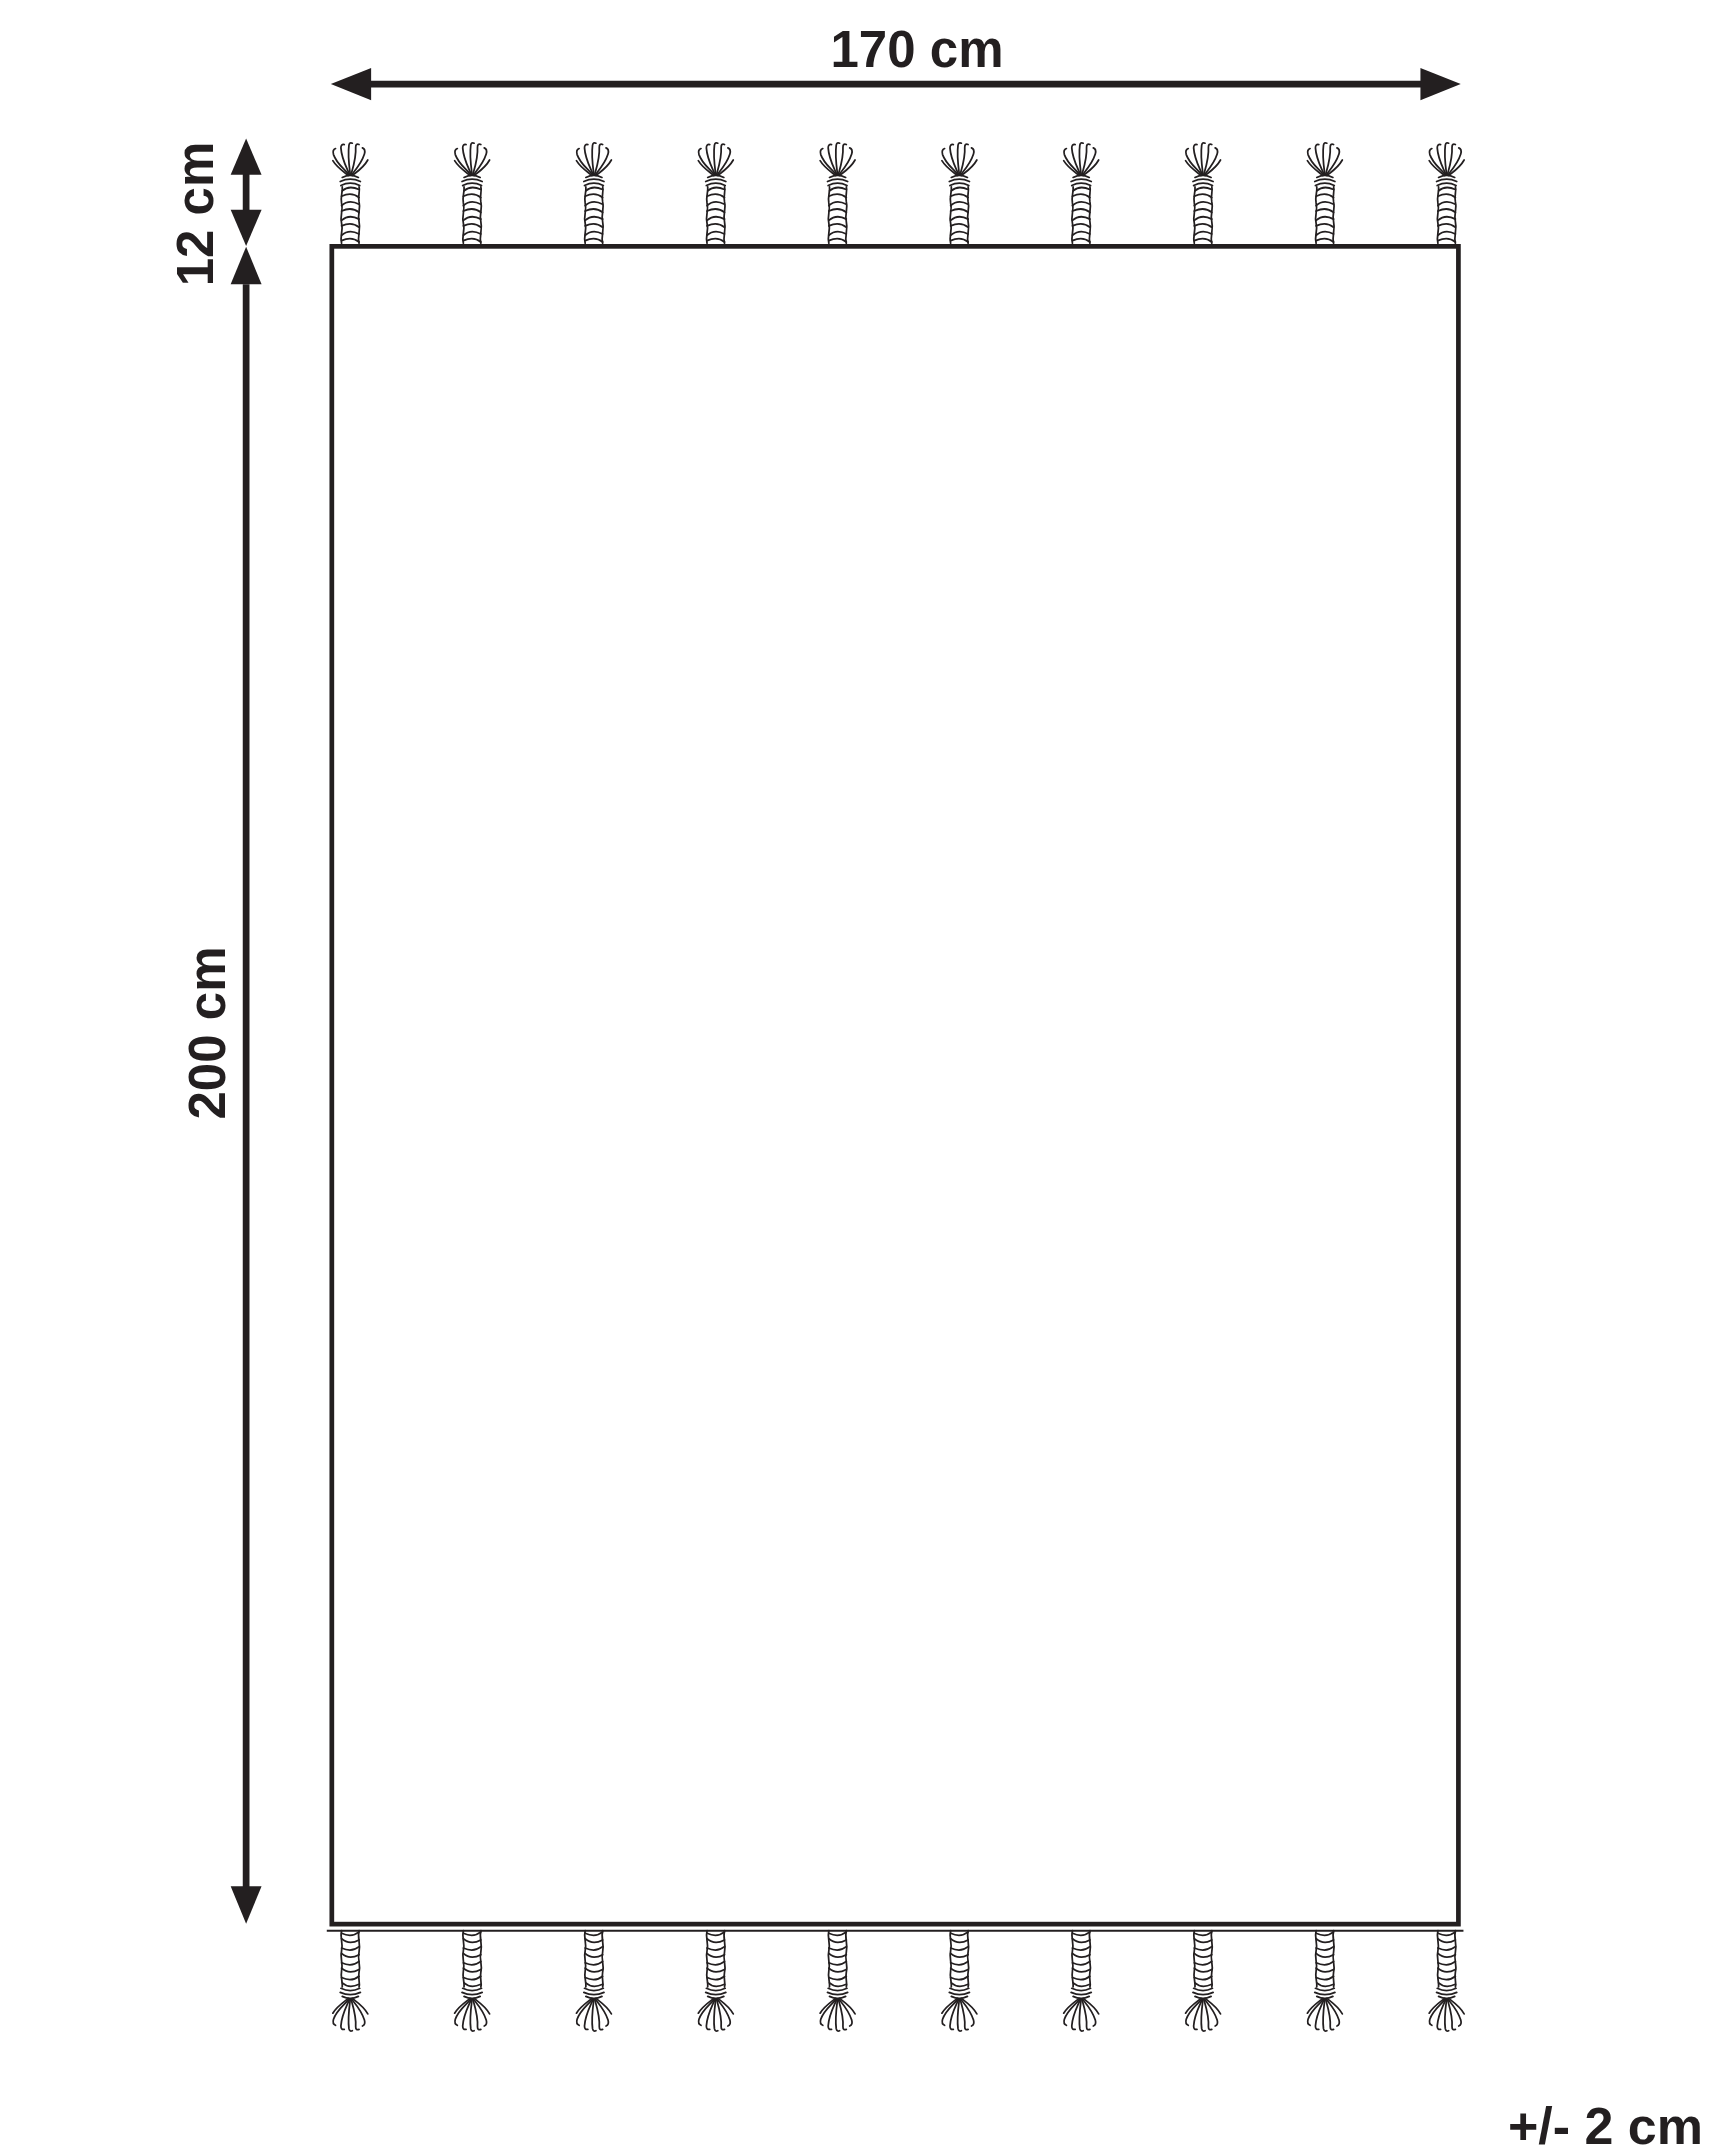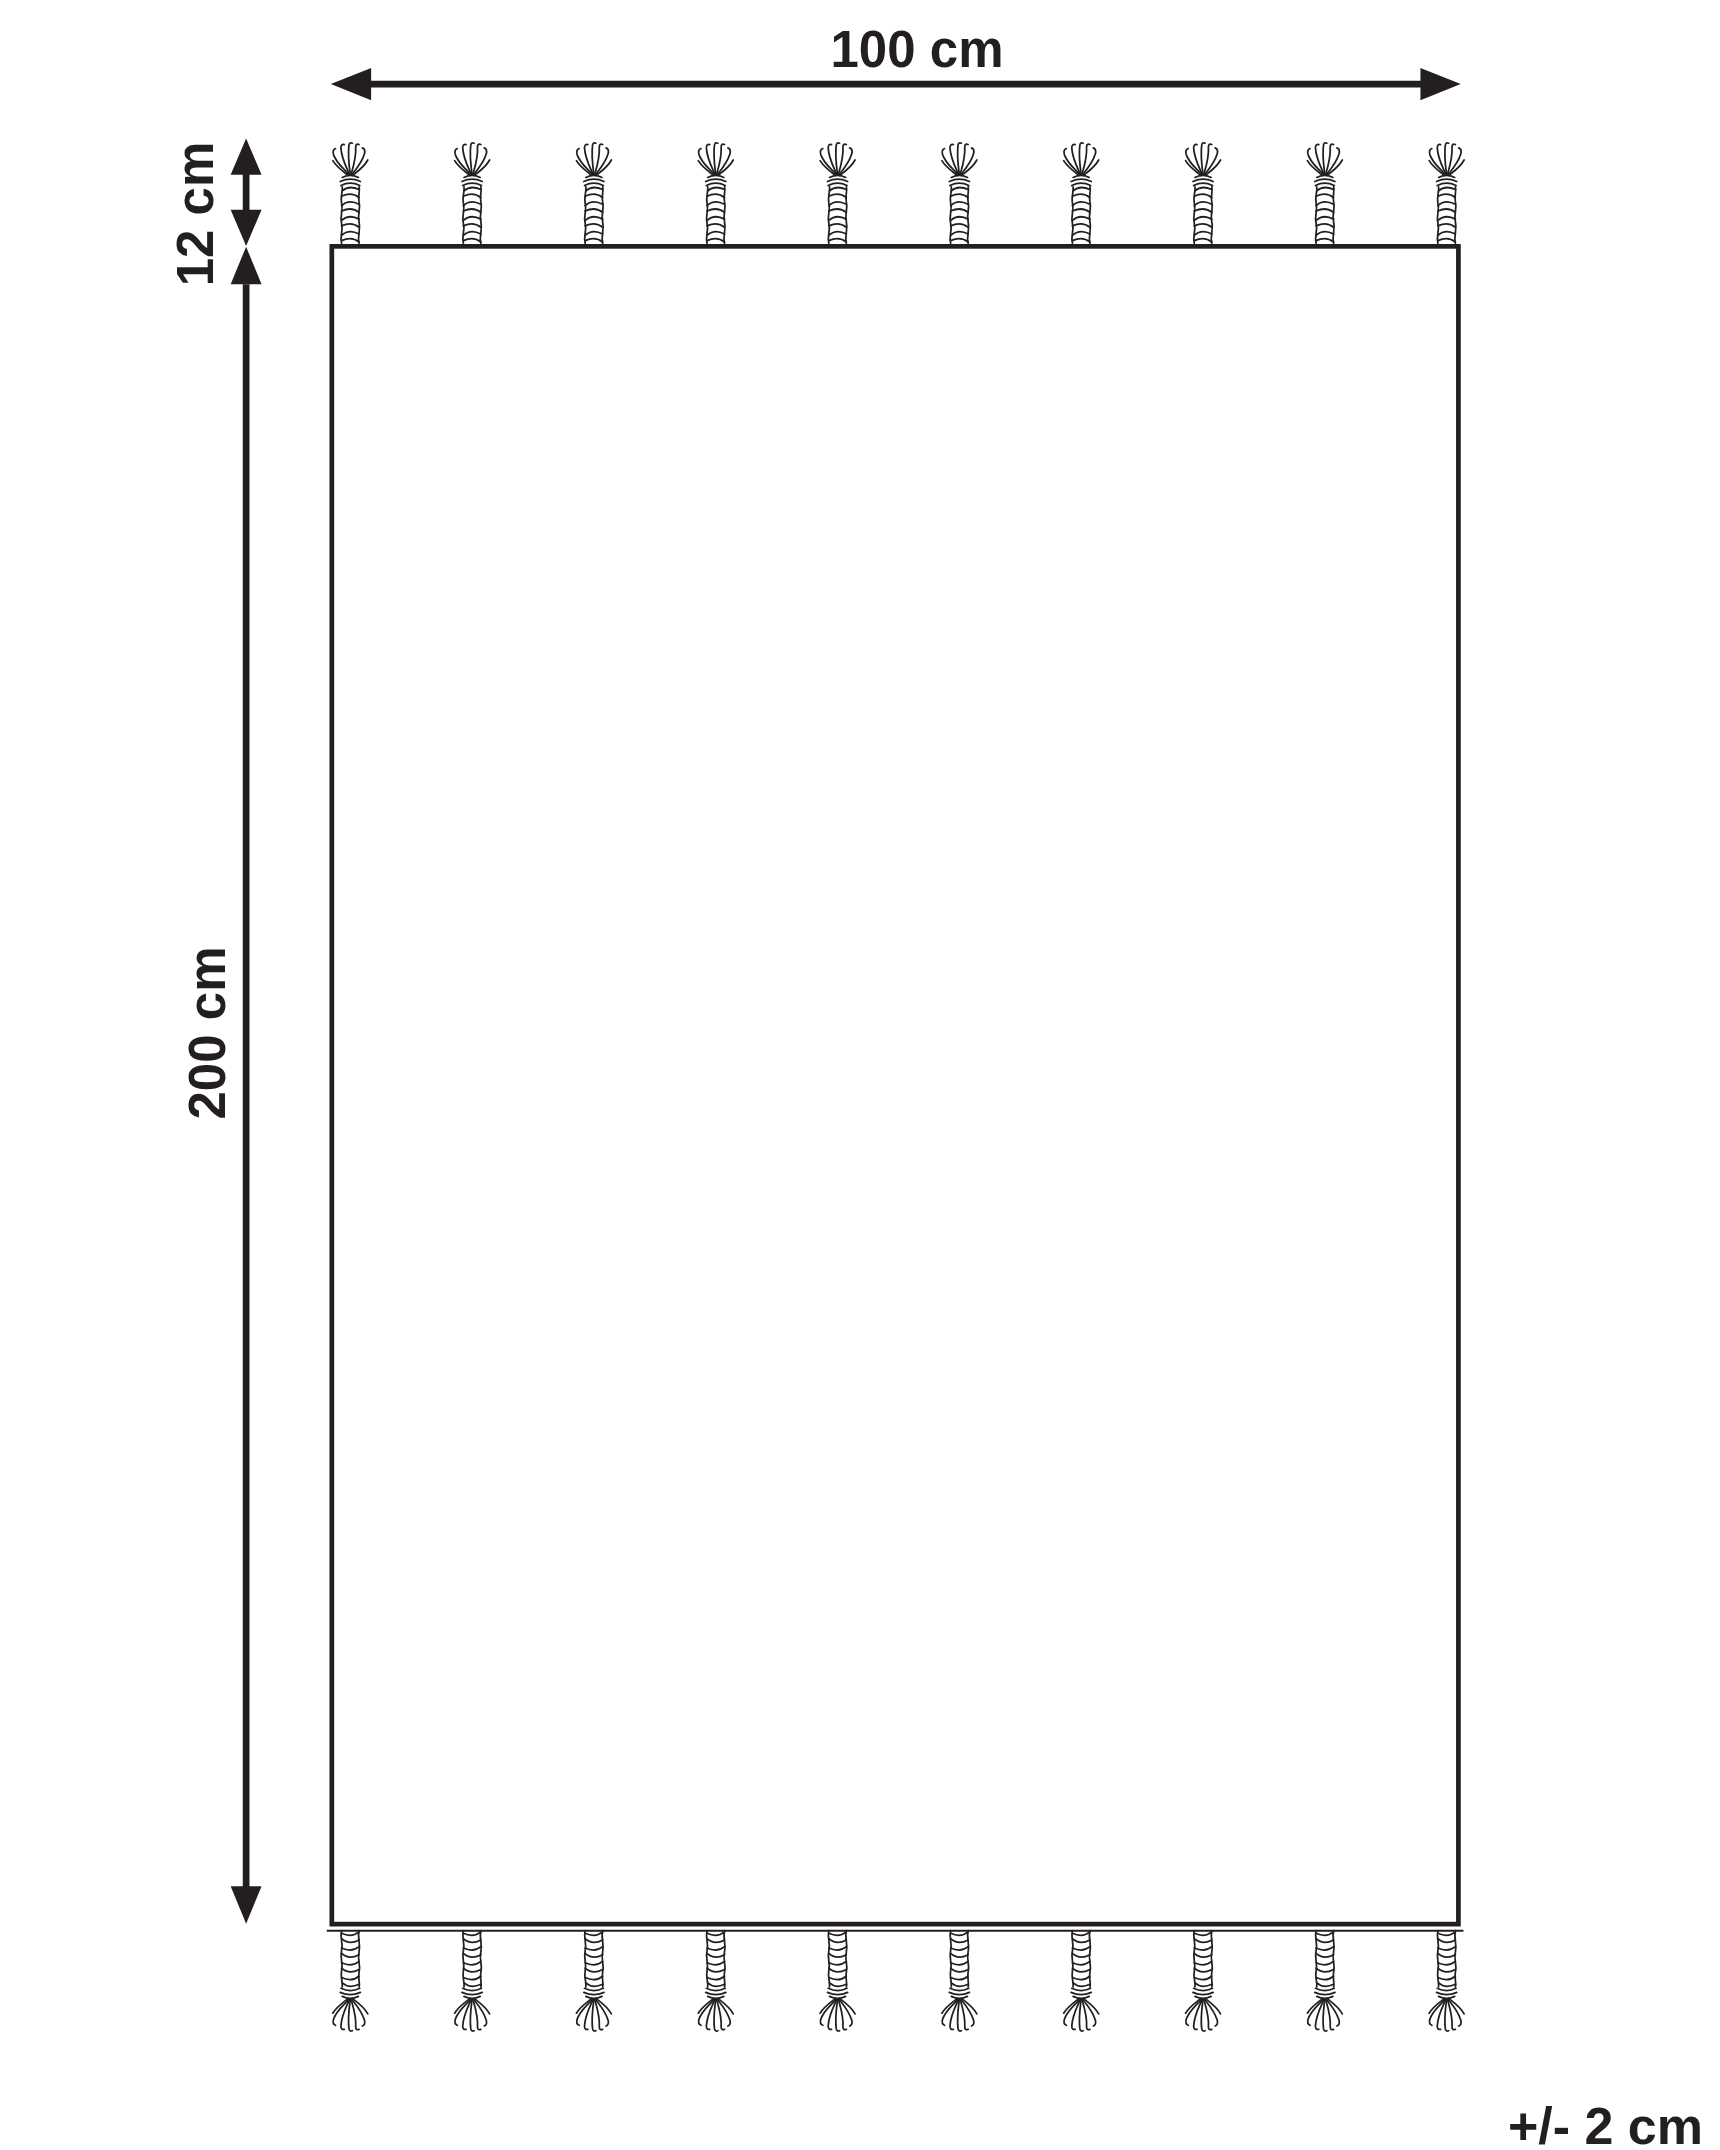--- a/index.html
+++ b/index.html
@@ -102,21 +102,21 @@
       <polygon class="ink-fill" points="366,366 343,312 389,312"></polygon>
     </g>
 
     <g>
       <line class="ink-stroke" x1="366" y1="423" x2="366" y2="2808" stroke-width="10"></line>
       <polygon class="ink-fill" points="366,367 343,423 389,423"></polygon>
       <polygon class="ink-fill" points="366,2862 343,2806 389,2806"></polygon>
     </g>
   </svg>
 
-  <div class="dim-label h-center" style="left:917px; top:23.5px;">100 cm</div>
+  <div class="dim-label h-center" style="left:917px; top:23.5px;">170 cm</div>
 
   <div class="dim-label rot" style="left:195px; top:214px;">12 cm</div>
 
   <div class="dim-label rot" style="left:207px; top:1033px;">200 cm</div>
 
   <div class="dim-label tolerance" style="right:18px; top:2100px;">+/- 2 cm</div>
 </div>
 
 
 </body></html>

